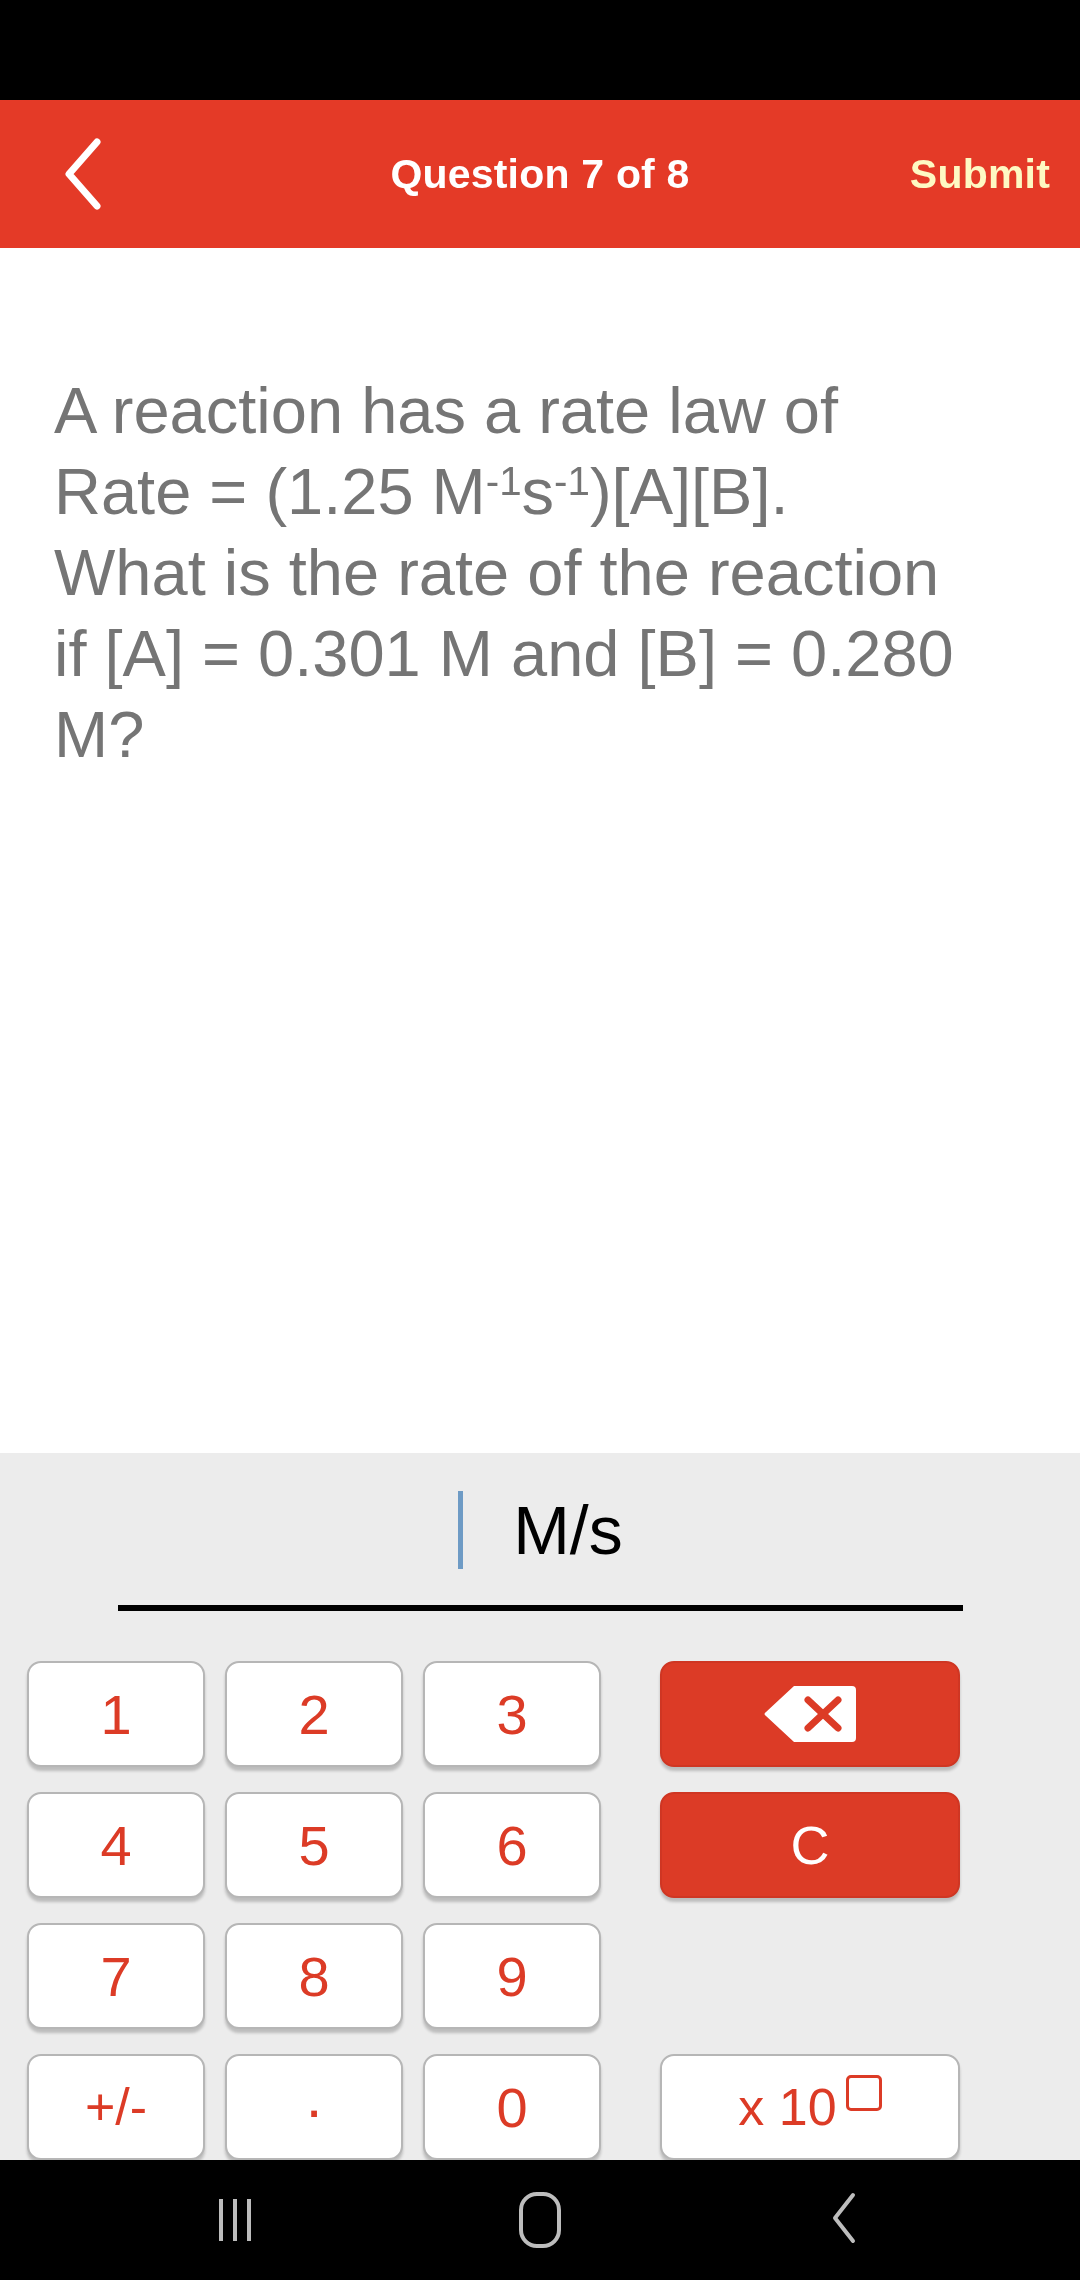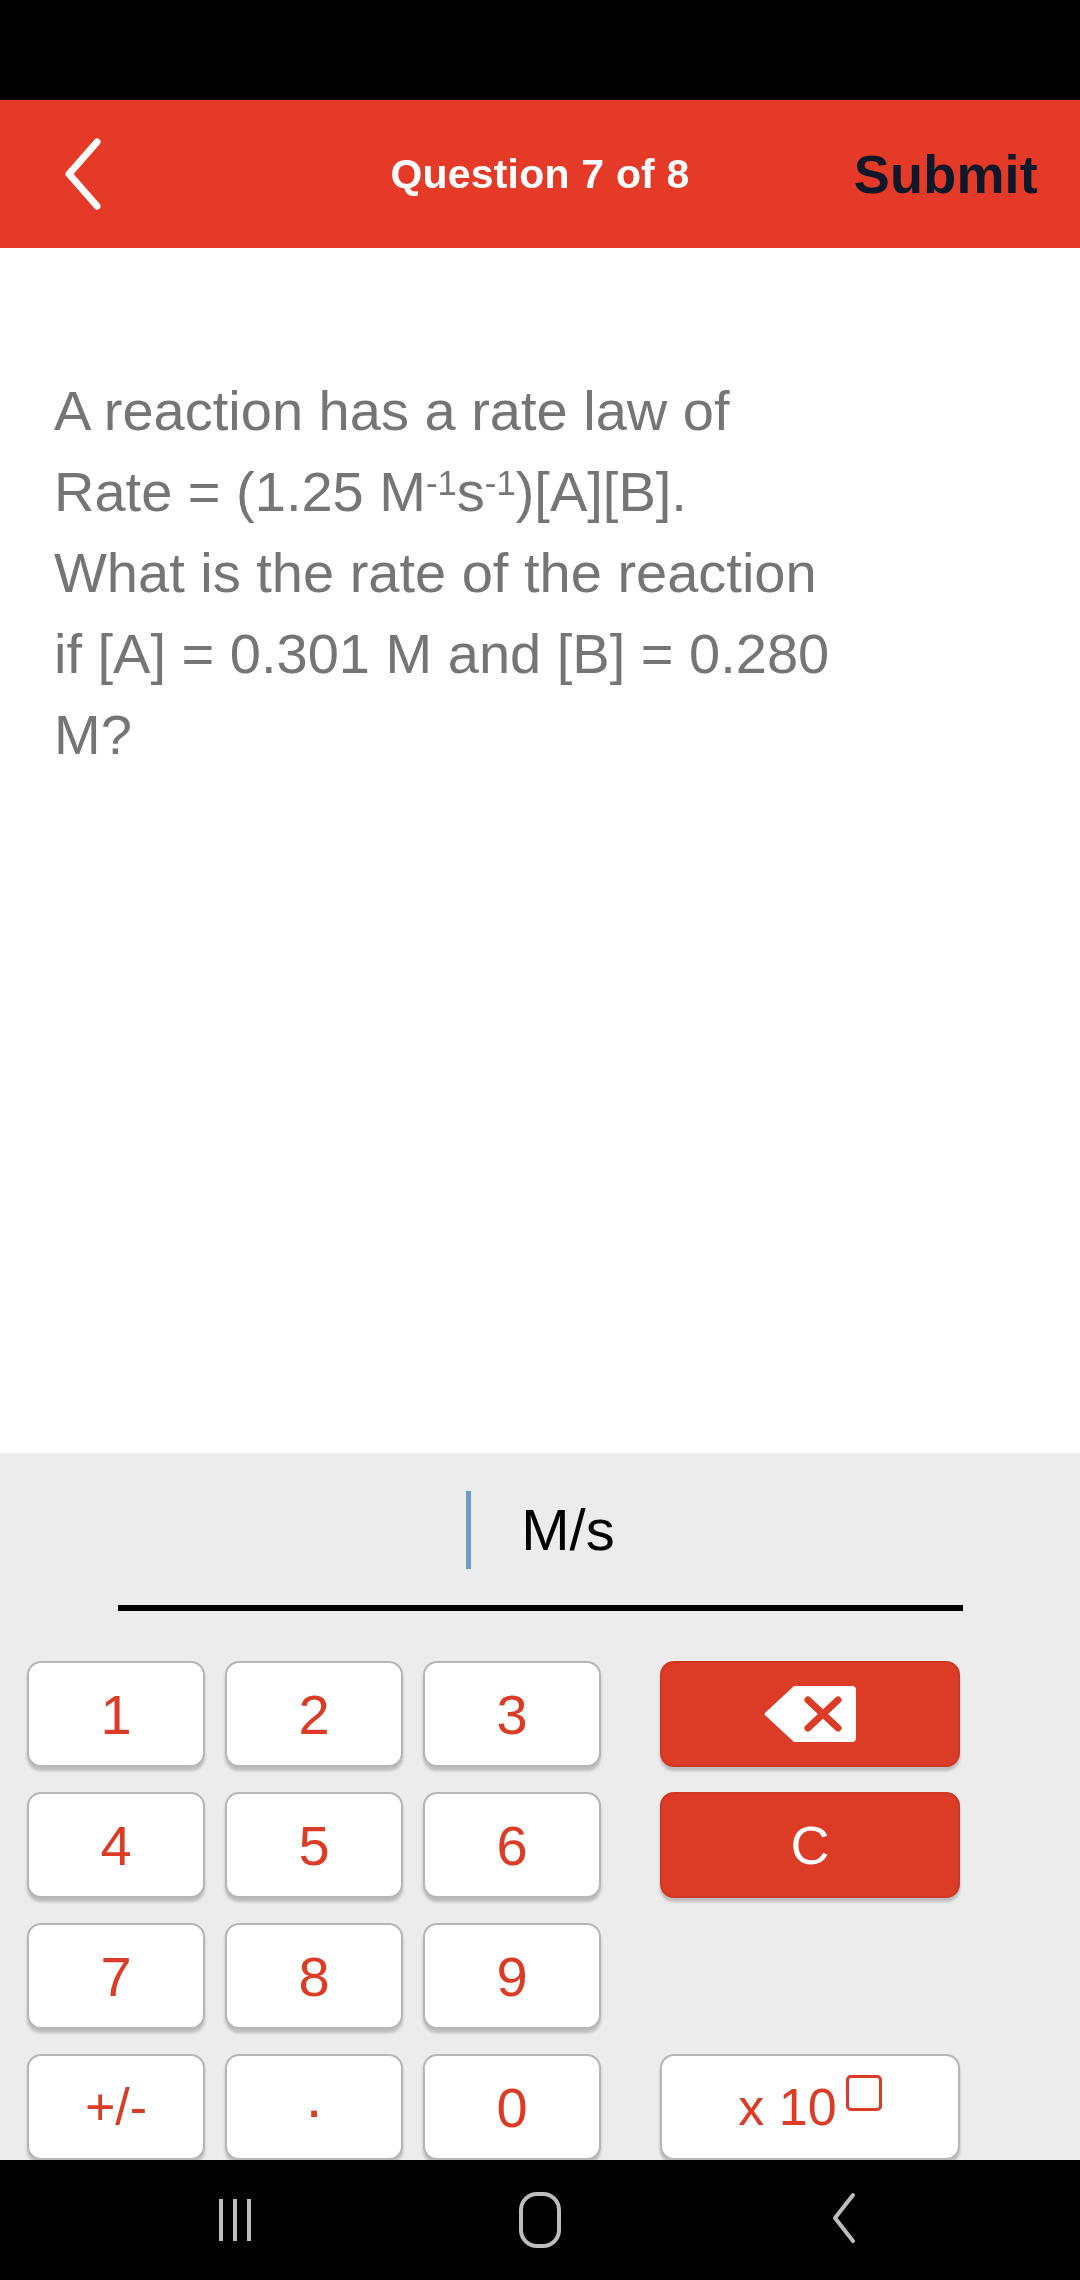--- a/index.html
+++ b/index.html
@@ -52,44 +52,44 @@
     height: 148px;
     line-height: 148px;
     text-align: center;
     color: #ffffff;
     font-size: 41px;
     font-weight: bold;
     letter-spacing: 0.2px;
   }
   #submit-button {
     position: absolute;
-    right: 42px; top: 0;
+    right: 30px; top: 0;
     height: 148px;
     line-height: 148px;
-    color: #0f172a;
-    font-size: 54px;
+    color: #fef9c3;
+    font-size: 41px;
     font-weight: bold;
     letter-spacing: 0.2px;
   }
 
   
   #question-area {
     position: absolute;
     left: 0; top: 248px;
     width: 1080px;
     height: 1205px;
     background: #ffffff;
   }
   #question-text {
     position: absolute;
     left: 54px;
     top: 122px;
     width: 978px;
     color: #757575;
-    font-size: 56px;
+    font-size: 65px;
     line-height: 81px;
     font-weight: 400;
     white-space: pre-wrap;
   }
   #question-text sup {
     font-size: 0.62em;
     vertical-align: 0.46em;
     line-height: 0;
   }
 
@@ -127,21 +127,21 @@
   }
   #text-cursor {
     width: 5px;
     height: 78px;
     background: #6E9BC5;
     margin-right: 8px;
     flex: 0 0 auto;
   }
   #answer-unit {
     color: #000000;
-    font-size: 58px;
+    font-size: 68px;
     line-height: 110px;
     margin-left: 42px;
     white-space: pre;
   }
   #answer-underline {
     position: absolute;
     left: 118px;
     top: 152px;
     width: 845px;
     height: 6px;

